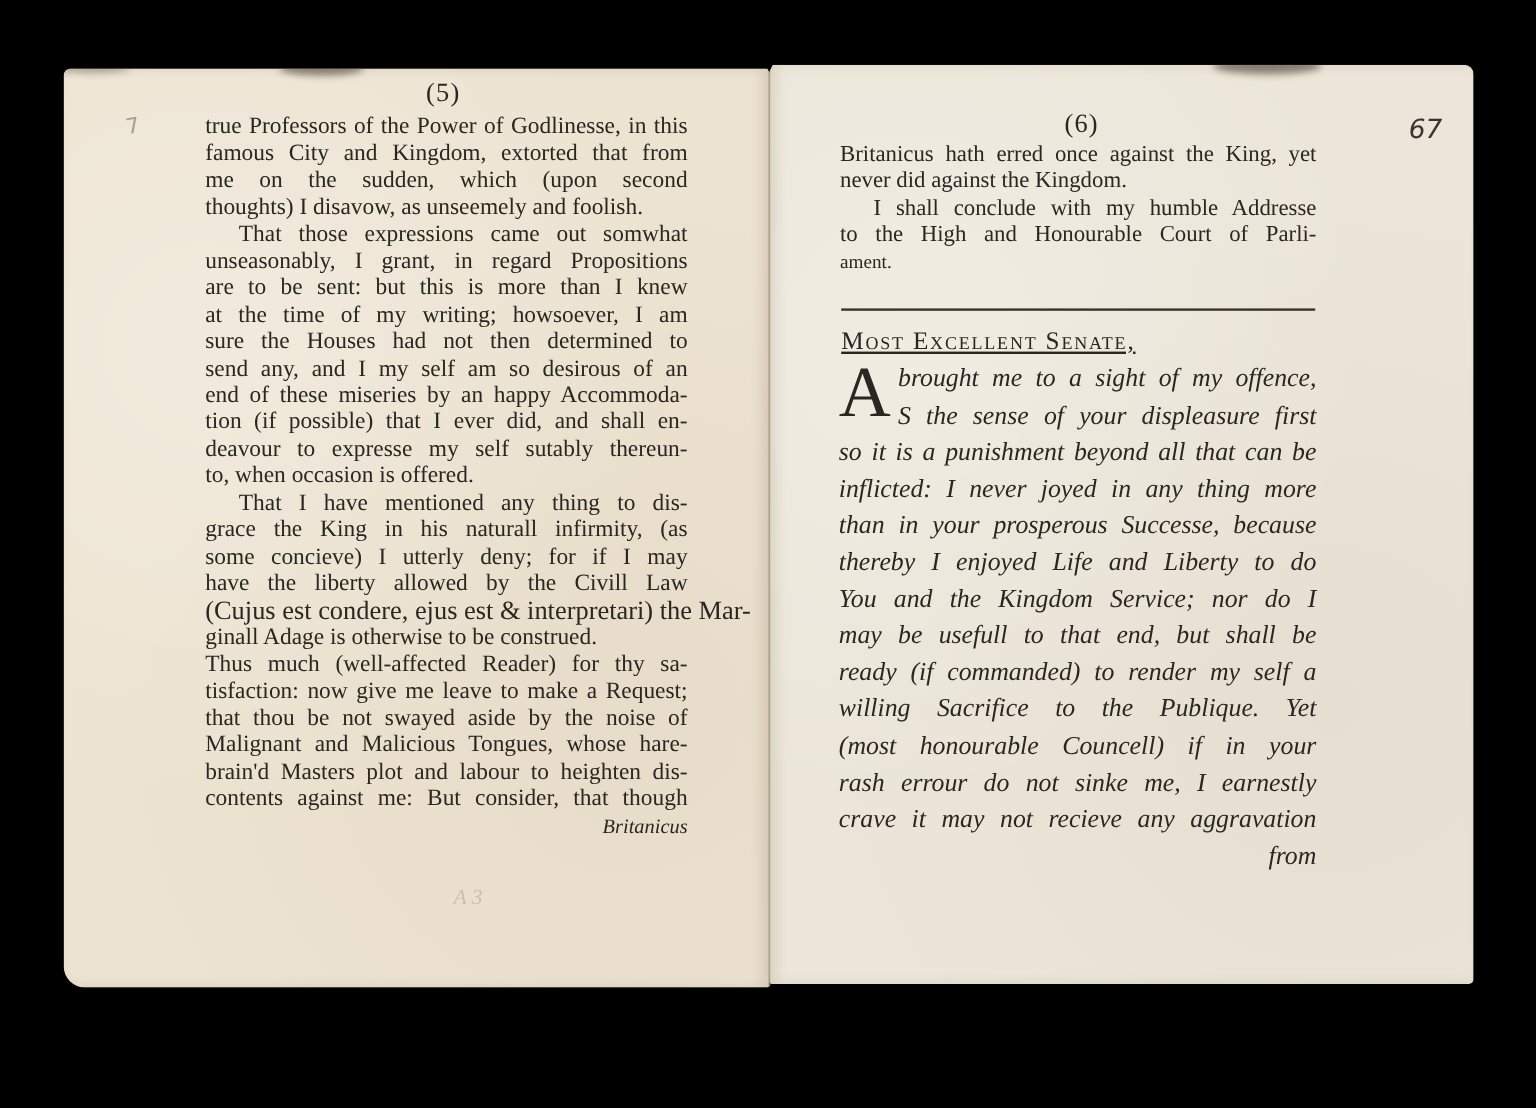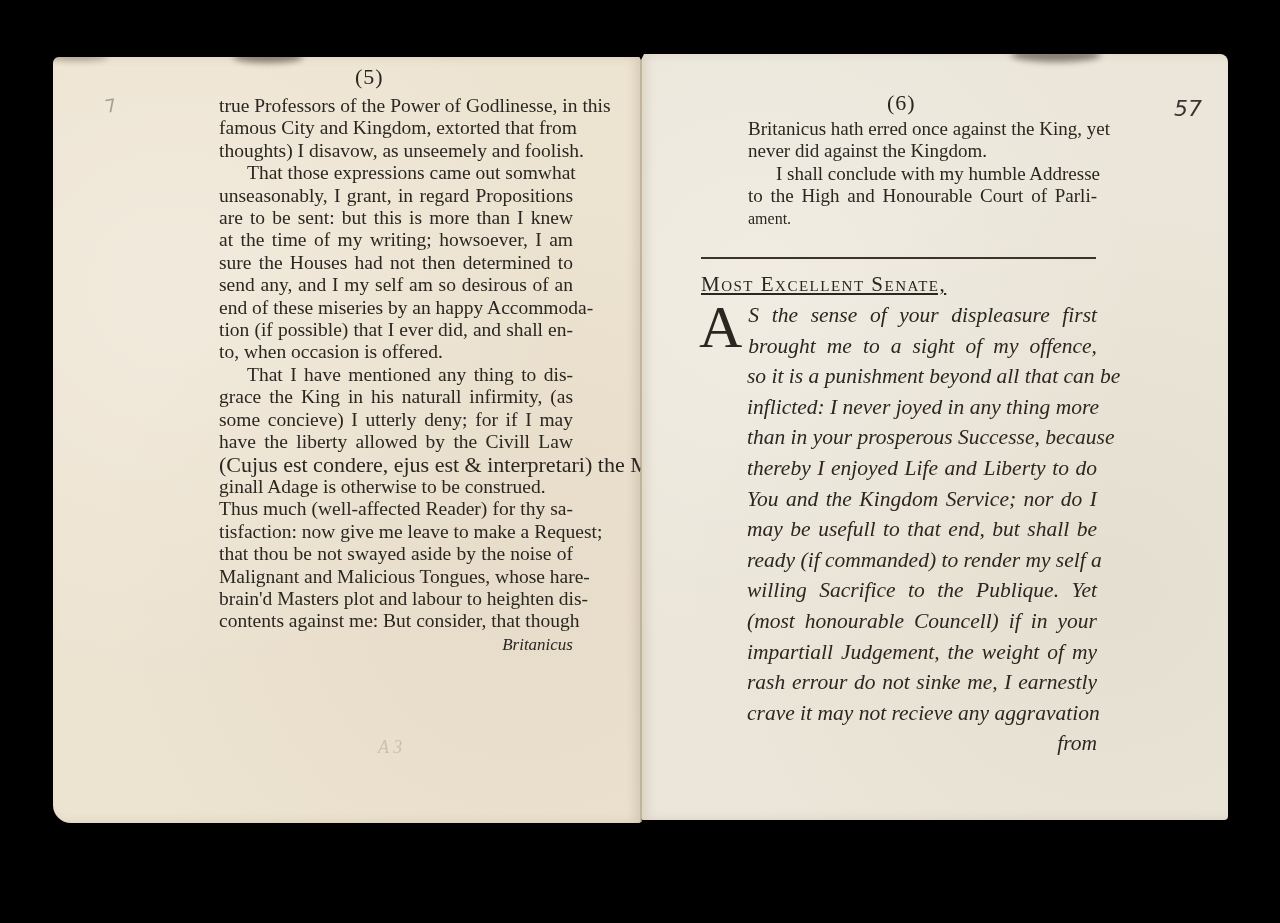--- a/index.html
+++ b/index.html
@@ -80,21 +80,20 @@
   .text-block {
     position: absolute;
     font-size: 19.5px;
     line-height: 22.4px;
     text-align: justify;
   }
   .line {
     display: block;
     white-space: nowrap;
     text-align-last: justify;
-    margin-left: 48px;
   }
   .line.last { text-align-last: left; }
   .line.indent { padding-left: 28px; }
   .line.right { text-align-last: right; text-align: center; }
   .it { }
   .catchword {
     font-style: italic;
     font-size: 17px;
   }
   .rule {
@@ -144,29 +143,31 @@
   <div class="page page-left">
     <div class="smudge" style="left:180px; top:-6px; width:70px; height:12px;"></div>
     <div class="smudge" style="left:-5px; top:-4px; width:60px; height:8px; opacity:.6;"></div>
     <div class="marginalia" style="left:52px; top:38px; font-size:18px; color:rgba(80,70,60,0.45); transform:rotate(-10deg);">7</div>
 
     <div class="folio" style="left:302px; top:7px;">(5)</div>
 
     <div class="text-block" style="left:118px; top:38px; width:402px;">
       <span class="line">true Professors of the Power of Godlinesse, in this</span>
       <span class="line">famous City and Kingdom, extorted that from</span>
+      <span class="line">me on the sudden, which (upon second</span>
       <span class="line last">thoughts) I disavow, as unseemely and foolish.</span>
       <span class="line indent">That those expressions came out somwhat</span>
       <span class="line">unseasonably, I grant, in regard Propositions</span>
       <span class="line">are to be sent: but this is more than I knew</span>
       <span class="line">at the time of my writing; howsoever, I am</span>
       <span class="line">sure the Houses had not then determined to</span>
       <span class="line">send any, and I my self am so desirous of an</span>
       <span class="line">end of these miseries by an happy Accommoda-</span>
       <span class="line">tion (if possible) that I ever did, and shall en-</span>
+      <span class="line">deavour to expresse my self sutably thereun-</span>
       <span class="line last">to, when occasion is offered.</span>
       <span class="line indent">That I have mentioned any thing to dis-</span>
       <span class="line">grace the King in his naturall infirmity, (as</span>
       <span class="line">some concieve) I utterly deny; for if I may</span>
       <span class="line">have the liberty allowed by the Civill Law</span>
       <span class="line" style="font-size:22px;">(Cujus est condere, ejus est &amp; interpretari) the Mar-</span>
       <span class="line last">ginall Adage is otherwise to be construed.</span>
       <span class="line">Thus much (well-affected Reader) for thy sa-</span>
       <span class="line">tisfaction: now give me leave to make a Request;</span>
       <span class="line">that thou be not swayed aside by the noise of</span>
@@ -174,50 +175,49 @@
       <span class="line">brain'd Masters plot and labour to heighten dis-</span>
       <span class="line">contents against me: But consider, that though</span>
       <span class="line right"><span class="catchword">Britanicus</span></span>
     </div>
 
     <div class="faint" style="left:285px; top:680px;margin-left:40px;">A 3</div>
   </div>
 
   <div class="page page-right">
     <div class="smudge" style="left:370px; top:-6px; width:90px; height:14px;"></div>
-    <div class="marginalia" style="left:533px; top:42px; font-size:22px; font-style:italic;">57</div>
+    <div class="marginalia" style="left:533px; top:42px; font-size:22px; font-style:italic;">67</div>
 
     <div class="folio" style="left:246px; top:36px;">(6)</div>
 
     <div class="text-block" style="left:59px; top:64px; width:397px; font-size:19px;">
       <span class="line">Britanicus hath erred once against the King, yet</span>
       <span class="line last">never did against the Kingdom.</span>
       <span class="line indent">I shall conclude with my humble Addresse</span>
       <span class="line">to the High and Honourable Court of Parli-</span>
       <span class="line last it" style="font-size:16px;">ament.</span>
     </div>
 
     <div class="rule" style="left:60px; top:203px; width:395px;"></div>
 
     <div class="heading" style="left:60px; top:218px;">Most Excellent Senate,</div>
 
     <div class="address" style="left:58px; top:246px; width:398px;">
       <span class="dropcap">A</span>
+      <span class="line">brought me to a sight of my offence,</span>
       <span class="line">S the sense of your displeasure first</span>
-      <span class="line">brought me to a sight of my offence,</span>
       <span class="line">so it is a punishment beyond all that can be</span>
       <span class="line">inflicted: I never joyed in any thing more</span>
       <span class="line">than in your prosperous Successe, because</span>
       <span class="line">thereby I enjoyed Life and Liberty to do</span>
       <span class="line">You and the Kingdom Service; nor do I</span>
       <span class="line">may be usefull to that end, but shall be</span>
       <span class="line">ready (if commanded) to render my self a</span>
       <span class="line">willing Sacrifice to the Publique. Yet</span>
       <span class="line">(most honourable Councell) if in your</span>
-      <span class="line">impartiall Judgement, the weight of my</span>
       <span class="line">rash errour do not sinke me, I earnestly</span>
       <span class="line">crave it may not recieve any aggravation</span>
       <span class="line right"><span>from</span></span>
     </div>
   </div>
 
   <div class="gutter"></div>
   <div class="gutter-notch"></div>
 </div>
 

